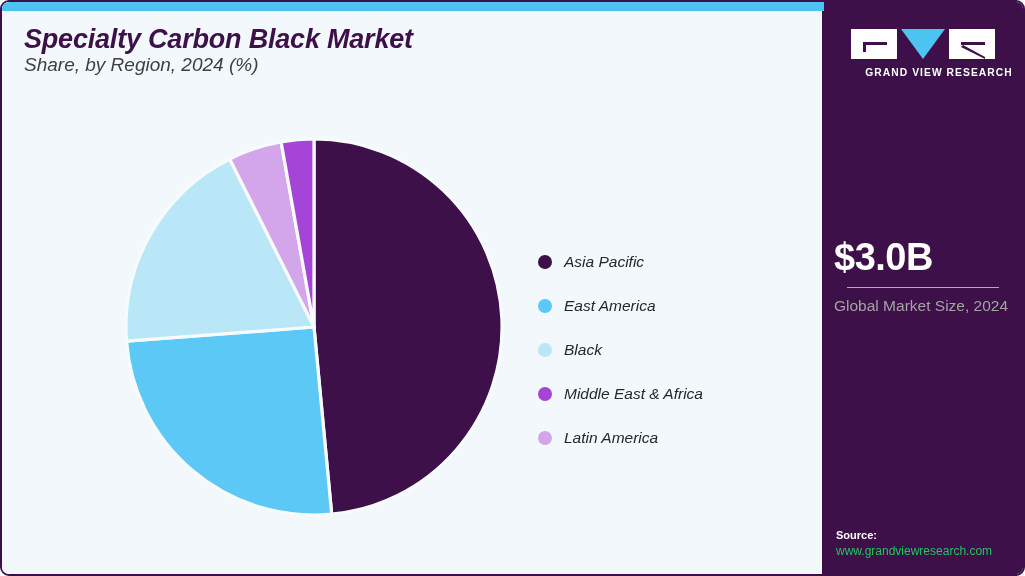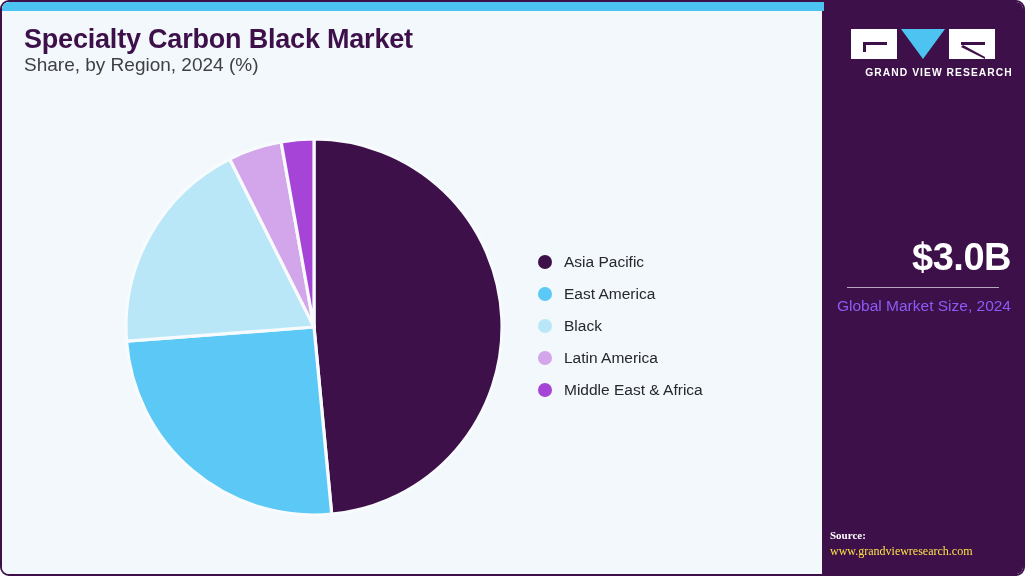--- a/index.html
+++ b/index.html
@@ -23,20 +23,21 @@
     position: absolute; top: 0; left: 0;
     width: 822px; height: 9px;
     background: #4cc3f0;
     z-index: 4;
   }
   
   .left-pane {
     position: absolute; top: 0; left: 0;
     width: 822px; height: 100%;
     background: #f2f8fb;
+    font-style: italic;
   }
   .titles { position: absolute; top: 22px; left: 22px; }
   .chart-title {
     font-size: 27px; font-weight: bold;
     color: #3d1049; letter-spacing: -0.2px;
     line-height: 1.12;
     white-space: nowrap;
   }
   .chart-subtitle {
     font-size: 19px; color: #3f3f46;
@@ -48,21 +49,21 @@
     position: absolute;
     left: 112px; top: 125px;
     width: 400px; height: 400px;
   }
   .pie-wrap svg { display: block; }
   
   .legend {
     position: absolute;
     left: 536px; top: 252px;
     display: flex; flex-direction: column;
-    gap: 16px;
+    gap: 28px;
   }
   .legend-row {
     display: flex; align-items: center;
     gap: 12px; height: 16px;
   }
   .legend-swatch {
     width: 14px; height: 14px; border-radius: 50%;
     flex: 0 0 14px;
   }
   .legend-label {
@@ -85,46 +86,46 @@
   .logo-words {
     margin-top: 7px;
     font-size: 10.3px; font-weight: bold;
     color: #ffffff; letter-spacing: 1.05px;
     white-space: nowrap;
     padding-left: 33px;
   }
   
   .stat-block {
     position: absolute; top: 236px; left: 12px; right: 12px;
-    text-align: right;
+    text-align: left;
   }
   .stat-value {
     font-size: 38px; font-weight: bold;
     color: #ffffff; letter-spacing: -0.5px;
     line-height: 1.05;
   }
   .stat-divider {
     width: 152px; height: 1px;
     background: #b9a7c2;
     margin: 9px auto 8px auto;
   }
   .stat-caption {
-    font-size: 15.5px; color: #8b5cf6;
+    font-size: 15.5px; color: #a3a3a3;
     line-height: 1.32;
   }
   
   .source-block {
-    position: absolute; left: 8px; bottom: 14px; right: 8px; font-family: Liberation Serif, serif;
+    position: absolute; left: 14px; bottom: 14px; right: 8px;
   }
   .source-label {
     font-size: 11px; font-weight: bold; color: #ffffff;
     line-height: 1.4;
   }
   .source-url {
-    font-size: 12px; color: #fde047;
+    font-size: 12px; color: #22c55e;
     line-height: 1.4; white-space: nowrap;
   }
 </style>
 </head>
 <body>
 
 <div id="infographic">
 
   <div class="top-bar"></div>
 
@@ -152,26 +153,26 @@
         </div>
         <div class="legend-row">
           <span class="legend-swatch" style="background: rgb(91, 200, 245);"></span>
           <span class="legend-label">East America</span>
         </div>
         <div class="legend-row">
           <span class="legend-swatch" style="background: rgb(185, 231, 248);"></span>
           <span class="legend-label">Black</span>
         </div>
         <div class="legend-row">
+          <span class="legend-swatch" style="background: rgb(165, 68, 214);"></span>
+          <span class="legend-label">Middle East &amp; Africa</span>
+        </div>
+        <div class="legend-row">
           <span class="legend-swatch" style="background: rgb(211, 166, 236);"></span>
           <span class="legend-label">Latin America</span>
-        </div>
-        <div class="legend-row">
-          <span class="legend-swatch" style="background: rgb(165, 68, 214);"></span>
-          <span class="legend-label">Middle East &amp; Africa</span>
         </div>
       </div>
 
   </div>
 
   <div class="side-panel">
 
     <div class="logo-block">
       <svg class="logo-mark" width="144" height="32" viewBox="0 0 144 32">
         <rect x="0" y="1" width="46" height="30" fill="#ffffff"></rect>

